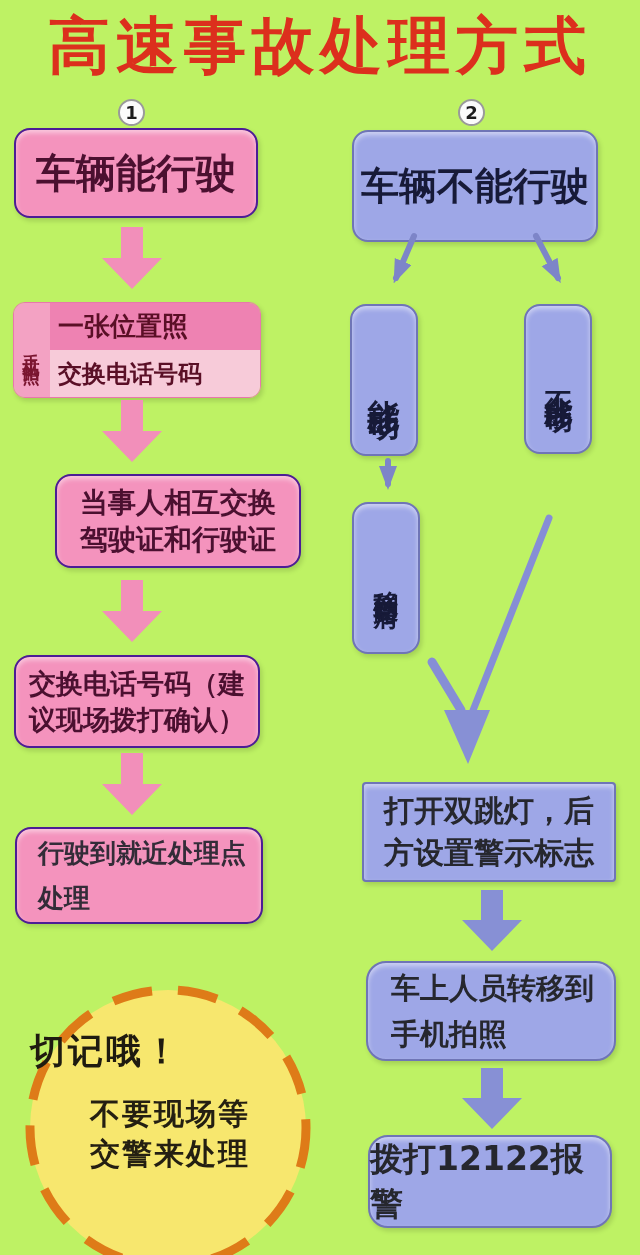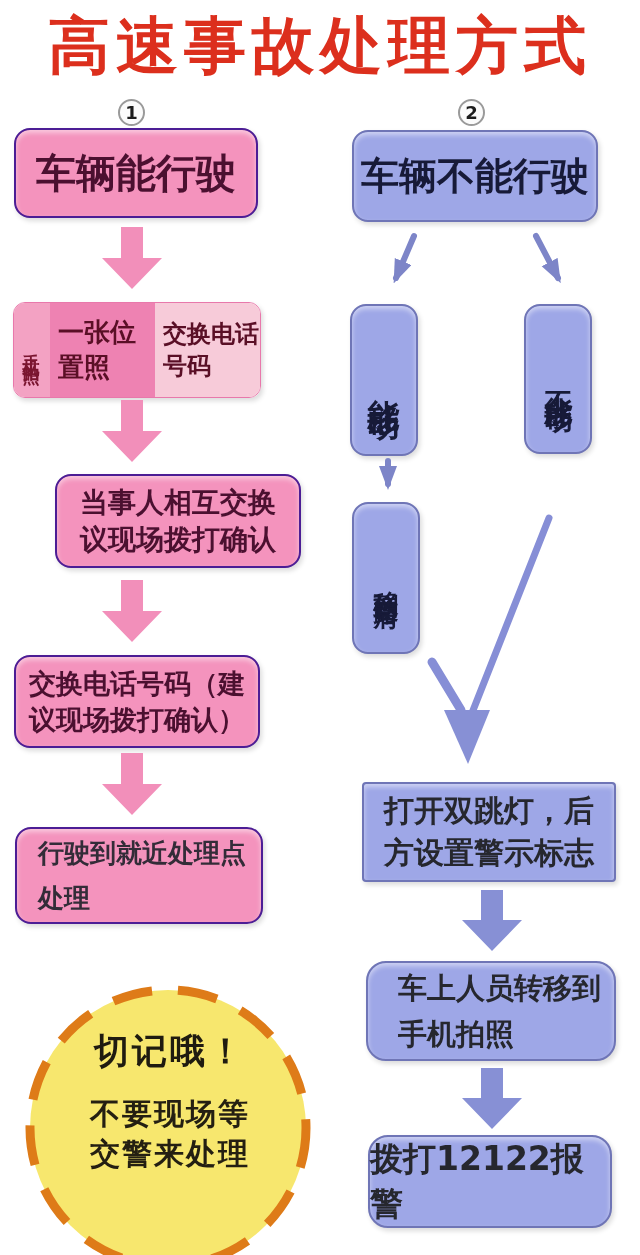--- a/index.html
+++ b/index.html
@@ -1,18 +1,18 @@
 <!DOCTYPE html>
 <html><head>
 <meta charset="utf-8">
 <style>
   html,body{margin:0;padding:0;background:#e9e9e9;}
   .canvas{
     position:relative;width:640px;height:1255px;overflow:hidden;
-    background:#ffffff;
+    background:#bef264;
     font-family:"DejaVu Sans","Liberation Sans",sans-serif;
   }
   .title{
     position:absolute;left:0;top:0;width:640px;height:92px;
     display:flex;align-items:center;justify-content:center;
     color:#dc2f1d;font-size:62px;font-weight:900;letter-spacing:6px;
     white-space:nowrap;
   }
   .badge{
     position:absolute;width:27px;height:27px;border-radius:50%;
@@ -40,30 +40,30 @@
   .photo-box{
     position:absolute;left:13px;top:302px;width:248px;height:96px;
     border-radius:12px;overflow:hidden;display:flex;
     border:1px solid #e878ab;box-sizing:border-box;
     box-shadow:2px 3px 5px rgba(0,0,0,.14);
   }
   .photo-strip{
     width:36px;background:#f3a2c3;display:flex;align-items:center;justify-content:center;
     color:#7a1530;font-size:17px;font-weight:bold;
   }
-  .photo-rows{flex:1;display:flex;flex-direction:row;}
+  .photo-rows{flex:1;display:flex;flex-direction:column;}
   .photo-row{
     flex:1;display:flex;align-items:center;padding-left:8px;
     color:#5a0f26;font-weight:bold;
   }
   .row-dark{background:#ee82b2;font-size:26px;}
   .row-light{background:#f7cbd9;font-size:24px;}
   .abs{position:absolute;}
   .reminder-title{
-    position:absolute;left:30px;top:1028px;width:280px;text-align:center;
+    position:absolute;left:30px;top:1028px;width:280px;
     color:#1f1b10;font-size:35px;font-weight:900;letter-spacing:3px;
   }
   .reminder-lines{
     position:absolute;left:30px;top:1094px;width:280px;text-align:center;
     color:#241f12;font-size:30px;font-weight:900;line-height:40px;letter-spacing:2px;
   }
 </style>
 </head>
 <body>
 
@@ -79,21 +79,21 @@
   <div class="photo-box">
     <div class="photo-strip vtext">手机拍照</div>
     <div class="photo-rows">
       <div class="photo-row row-dark">一张位置照</div>
       <div class="photo-row row-light">交换电话号码</div>
     </div>
   </div>
 
   <div class="node pink lines" style="left:14px;top:474px;width:246px;height:94px;font-size:28px;line-height:37px;margin-left:41px;">
     <span>当事人相互交换</span>
-    <span>议现场拨打确认</span>
+    <span>驾驶证和行驶证</span>
   </div>
 
   <div class="node pink lines" style="left:14px;top:655px;width:246px;height:93px;font-size:27px;line-height:36px;">
     <span>交换电话号码（建</span>
     <span>议现场拨打确认）</span>
   </div>
 
   <div class="node pink lines" style="left:15px;top:827px;width:248px;height:97px;font-size:26px;line-height:45px;color:#332c38;align-items:flex-start;justify-content:center;padding-left:21px;">
     <span>行驶到就近处理点</span>
     <span>处理</span>
@@ -101,34 +101,34 @@
 
   <svg class="abs" style="left:0;top:0;" width="640" height="1255" viewBox="0 0 640 1255" pointer-events="none">
     <circle cx="168" cy="1128" r="138" fill="#f7e76e" stroke="#de7b18" stroke-width="9" stroke-dasharray="40 26"></circle>
   </svg>
   <div class="reminder-title">切记哦！</div>
   <div class="reminder-lines">
     <div>不要现场等</div>
     <div>交警来处理</div>
   </div>
 
-  <div class="node purple" style="left:352px;top:130px;width:246px;height:92px;font-size:38px;">车辆不能行驶</div>
+  <div class="node purple" style="left:352px;top:130px;width:246px;height:112px;font-size:38px;">车辆不能行驶</div>
 
   <div class="node purple vtext" style="left:350px;top:304px;width:68px;height:152px;font-size:32px;">能移动</div>
 
   <div class="node purple vtext" style="left:524px;top:304px;width:68px;height:150px;font-size:28px;">不能移动</div>
 
   <div class="node purple vtext" style="left:352px;top:502px;width:68px;height:152px;font-size:25px;letter-spacing:3px;">移到硬路肩</div>
 
   <div class="node purple lines" style="left:362px;top:782px;width:254px;height:100px;font-size:30px;line-height:42px;color:#26272e;border-radius:4px;">
     <span>打开双跳灯，后</span>
     <span>方设置警示标志</span>
   </div>
 
-  <div class="node purple lines" style="left:366px;top:961px;width:250px;height:100px;font-size:29px;line-height:46px;color:#26272e;align-items:flex-start;justify-content:center;padding-left:30px;border-radius:20px;">
+  <div class="node purple lines" style="left:366px;top:961px;width:250px;height:100px;font-size:29px;line-height:46px;color:#26272e;align-items:flex-start;justify-content:center;padding-left:23px;border-radius:20px;">
     <span>车上人员转移到</span>
     <span>手机拍照</span>
   </div>
 
   <div class="node purple" style="left:368px;top:1135px;width:244px;height:93px;font-size:33px;color:#26272e;border-radius:20px;">拨打12122报警</div>
 
   <svg class="abs" style="left:0;top:0;" width="640" height="1255" viewBox="0 0 640 1255" pointer-events="none">
     <defs>
       <marker id="ah" markerWidth="4" markerHeight="4" refX="3" refY="1.5" orient="auto">
         <path d="M0,0 L4,1.5 L0,3 z" fill="#7d85c8"></path>

